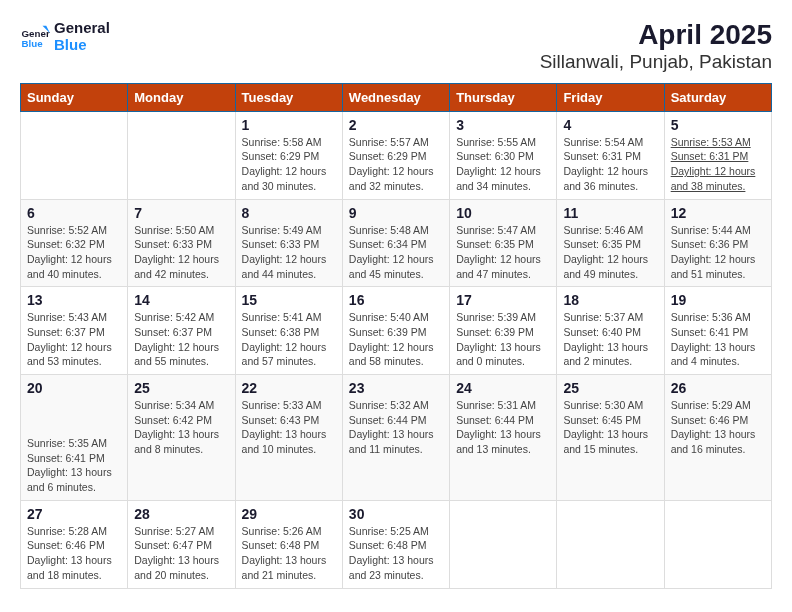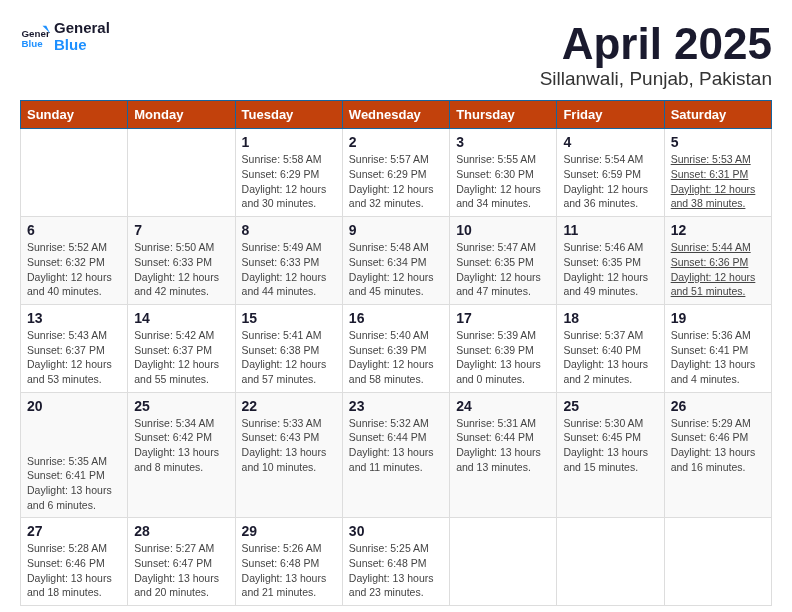--- a/index.html
+++ b/index.html
@@ -22,21 +22,21 @@
       gap: 4px;
     }
     .logo-icon {
       width: 30px;
       height: 30px;
     }
     .title-area {
       text-align: right;
     }
     .month-title {
-      font-size: 44px;
+      font-size: 28px;
       font-weight: bold;
       color: #1a1a2e;
       line-height: 1.1;
     }
     .location-title {
       font-size: 19px;
       color: #333;
     }
     .calendar {
       width: 100%;
@@ -137,21 +137,21 @@
         <td>
           <span class="day-number">3</span>
           <div class="day-info" style="white-space: pre-line;">Sunrise: 5:55 AM
 Sunset: 6:30 PM
 Daylight: 12 hours
 and 34 minutes.</div>
         </td>
         <td>
           <span class="day-number">4</span>
           <div class="day-info" style="white-space: pre-line;">Sunrise: 5:54 AM
-Sunset: 6:59 PM
+Sunset: 6:31 PM
 Daylight: 12 hours
 and 36 minutes.</div>
         </td>
         <td>
           <span class="day-number">5</span>
           <div class="day-info" style="white-space: pre-line; text-decoration: underline;">Sunrise: 5:53 AM
 Sunset: 6:31 PM
 Daylight: 12 hours
 and 38 minutes.</div>
         </td>
@@ -194,21 +194,21 @@
         </td>
         <td>
           <span class="day-number">11</span>
           <div class="day-info" style="white-space: pre-line;">Sunrise: 5:46 AM
 Sunset: 6:35 PM
 Daylight: 12 hours
 and 49 minutes.</div>
         </td>
         <td>
           <span class="day-number">12</span>
-          <div class="day-info" style="white-space: pre-line; text-decoration: underline;">Sunrise: 5:44 AM
+          <div class="day-info" style="white-space: pre-line;">Sunrise: 5:44 AM
 Sunset: 6:36 PM
 Daylight: 12 hours
 and 51 minutes.</div>
         </td>
       </tr>
       <tr>
         <td>
           <span class="day-number">13</span>
           <div class="day-info" style="white-space: pre-line;">Sunrise: 5:43 AM
 Sunset: 6:37 PM

